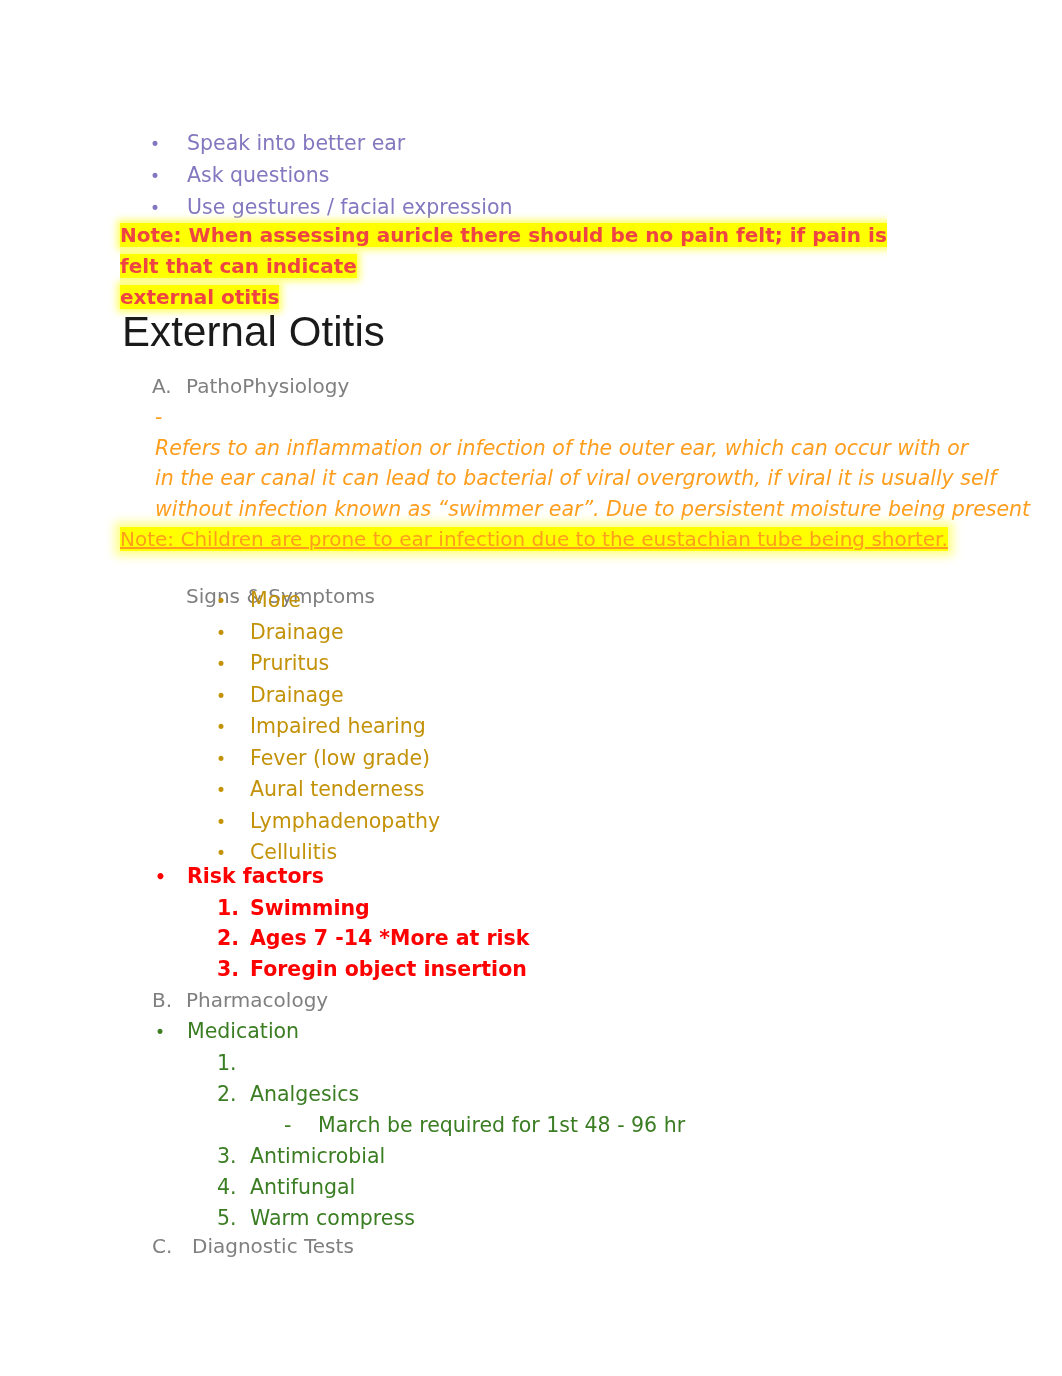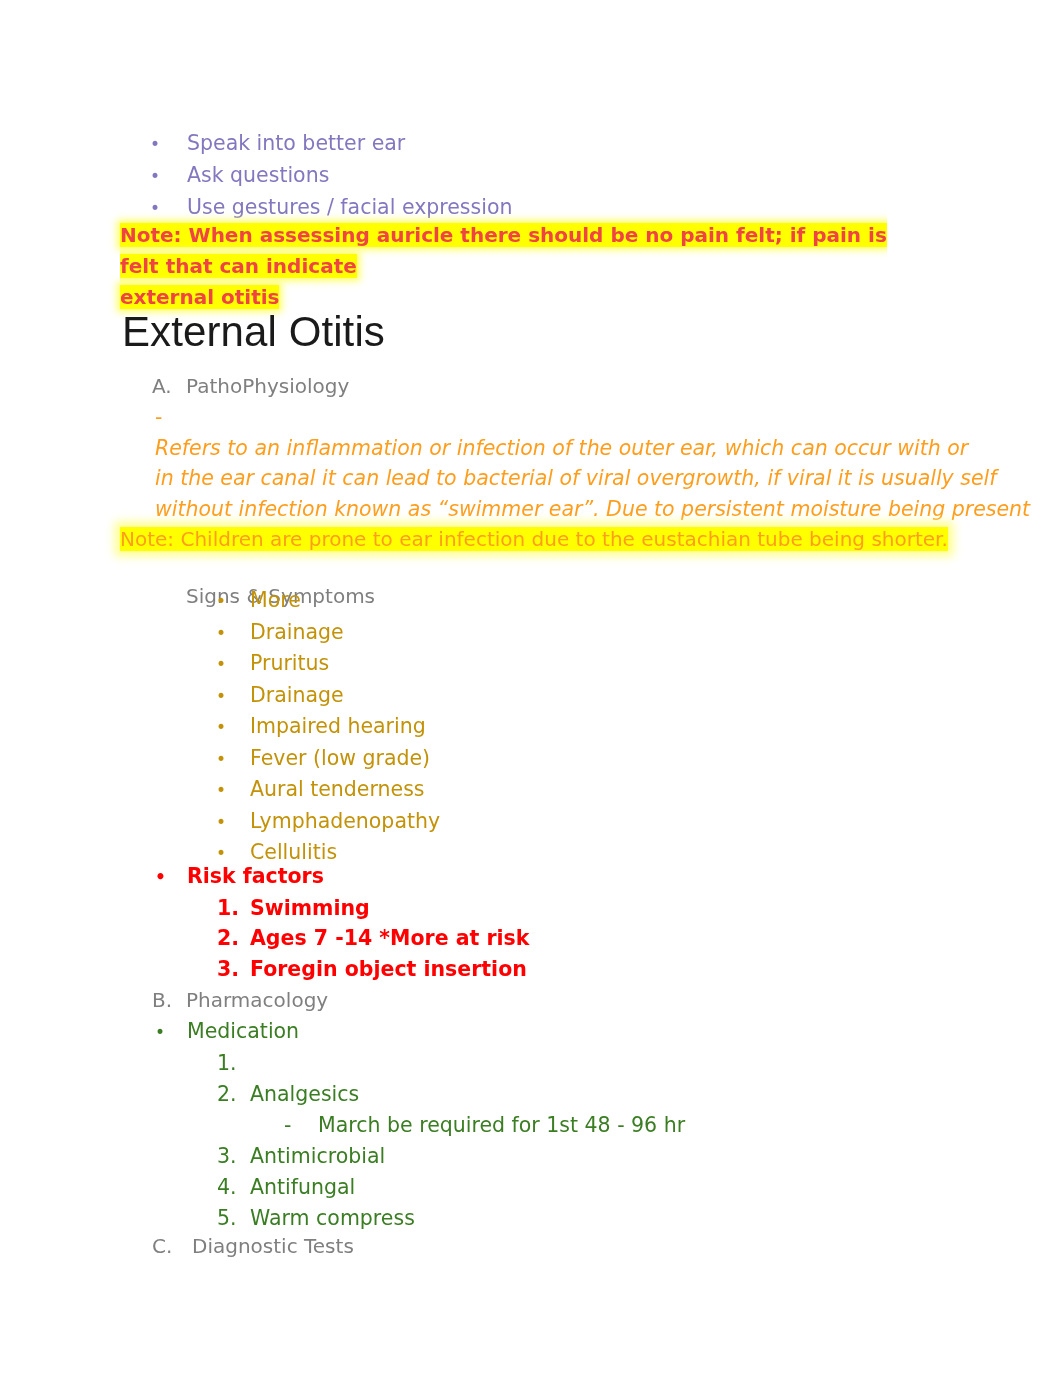--- a/index.html
+++ b/index.html
@@ -47,20 +47,21 @@
   .c-green  { color: #3a7d22; }
 
   
   .hl {
     background: #ffff00;
     box-shadow: 0 0 7px 3px #ffff66;
   }
   .hl-soft {
     background: #ffff00;
     box-shadow: 0 0 9px 5px #ffff8a;
+    text-decoration: underline;
   }
 
   
   #top-bullets {
     position: absolute;
     left: 0; top: 128px;
     width: 1062px;
   }
   #top-bullets .row {
     font-size: 20.5px;

